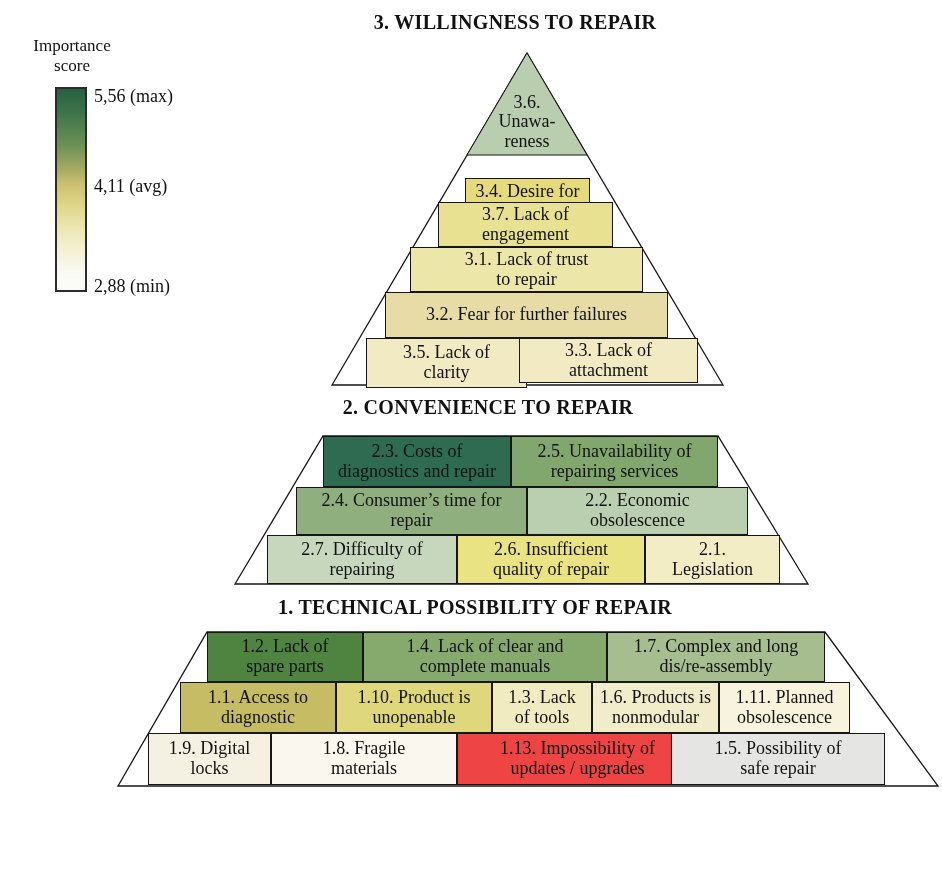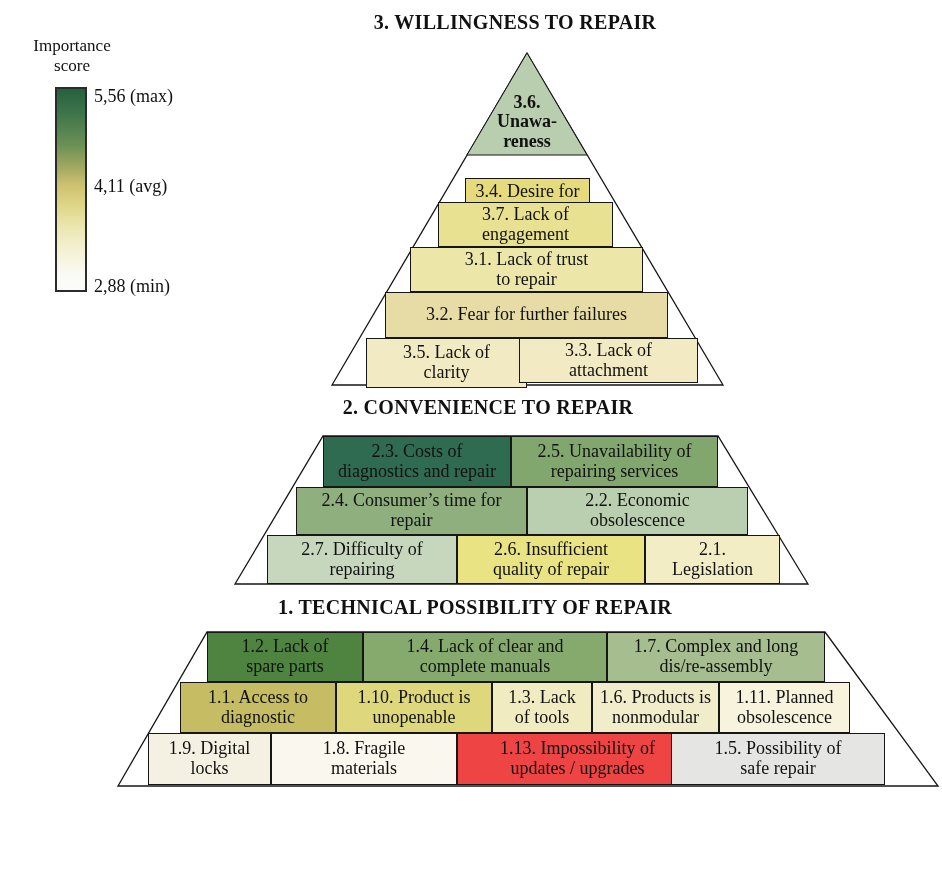--- a/index.html
+++ b/index.html
@@ -5,21 +5,21 @@
   html,body{margin:0;padding:0;background:#ffffff;}
   #fig{position:relative;width:942px;height:894px;background:#fff;overflow:hidden;
        font-family:"Liberation Serif","DejaVu Serif",serif;color:#111;}
   #shapes{position:absolute;left:0;top:0;width:942px;height:894px;z-index:0;}
   .ptitle{position:absolute;transform:translateX(-50%);white-space:nowrap;
           font-weight:bold;font-size:20px;letter-spacing:.3px;z-index:2;}
   .blk{position:absolute;box-sizing:border-box;border:1px solid #161616;
        display:flex;align-items:center;justify-content:center;text-align:center;
        white-space:pre-line;font-size:18px;line-height:1.09;padding:0 2px;z-index:1;}
   .apx{position:absolute;box-sizing:border-box;display:flex;align-items:center;justify-content:center;
-       text-align:center;white-space:pre-line;font-size:18px;line-height:1.09;z-index:1;font-weight:bold;}
+       text-align:center;white-space:pre-line;font-size:18px;line-height:1.09;z-index:1;}
   .legend-title{position:absolute;left:8px;top:36px;width:128px;text-align:center;
                 font-size:17px;line-height:1.18;white-space:pre-line;}
   .legend-bar{position:absolute;left:55px;top:87px;width:32px;height:205px;
               box-sizing:border-box;border:2px solid #2b2b2b;
               background:linear-gradient(to bottom,#26613f 0%,#3e744a 12%,#6b9155 28%,
                 #a7ab62 40%,#cfc271 48%,#ded688 58%,#ebe5ad 68%,#f4f1d3 80%,#fafaf4 92%,#fbfbfa 100%);}
   .legend-label{position:absolute;left:94px;white-space:nowrap;font-size:18px;}
   #caption{position:absolute;left:0;right:0;top:808px;padding:0 7px;
            font-size:25px;line-height:1.32;text-align:justify;}
   #caption .cap-label{font-weight:bold;}

